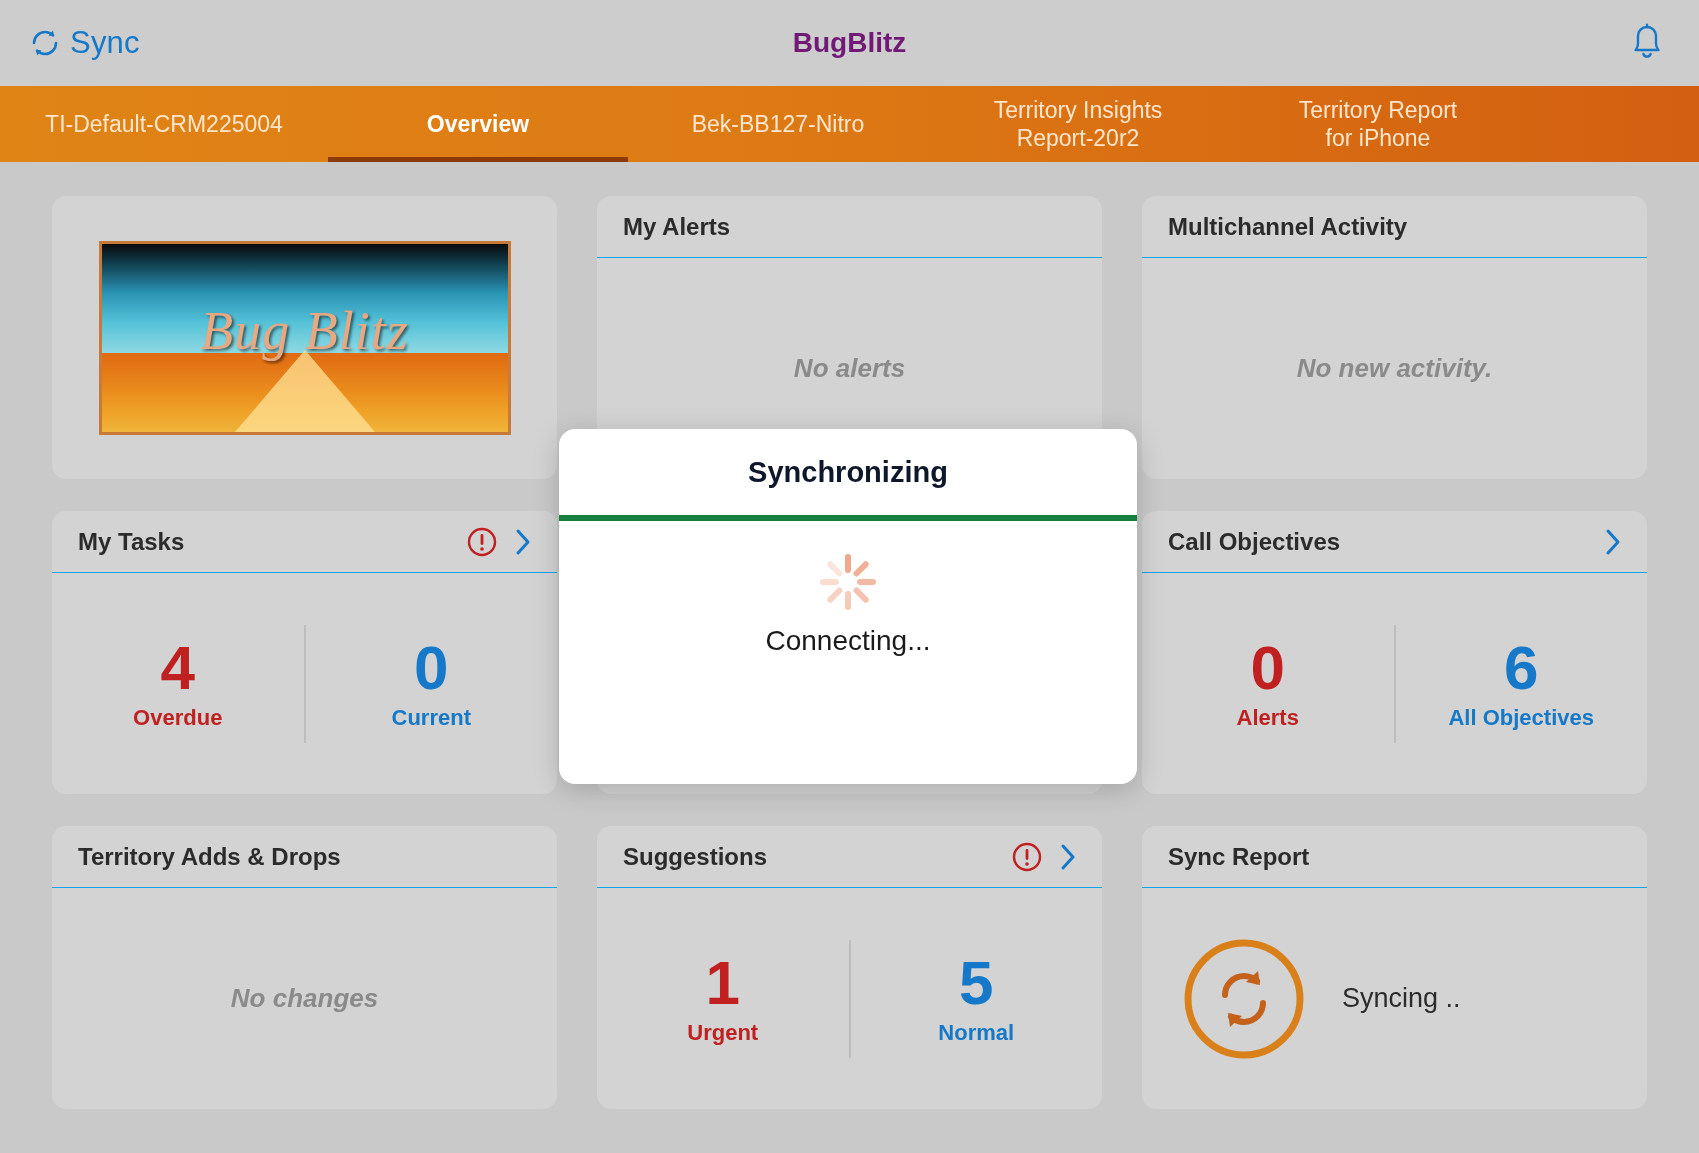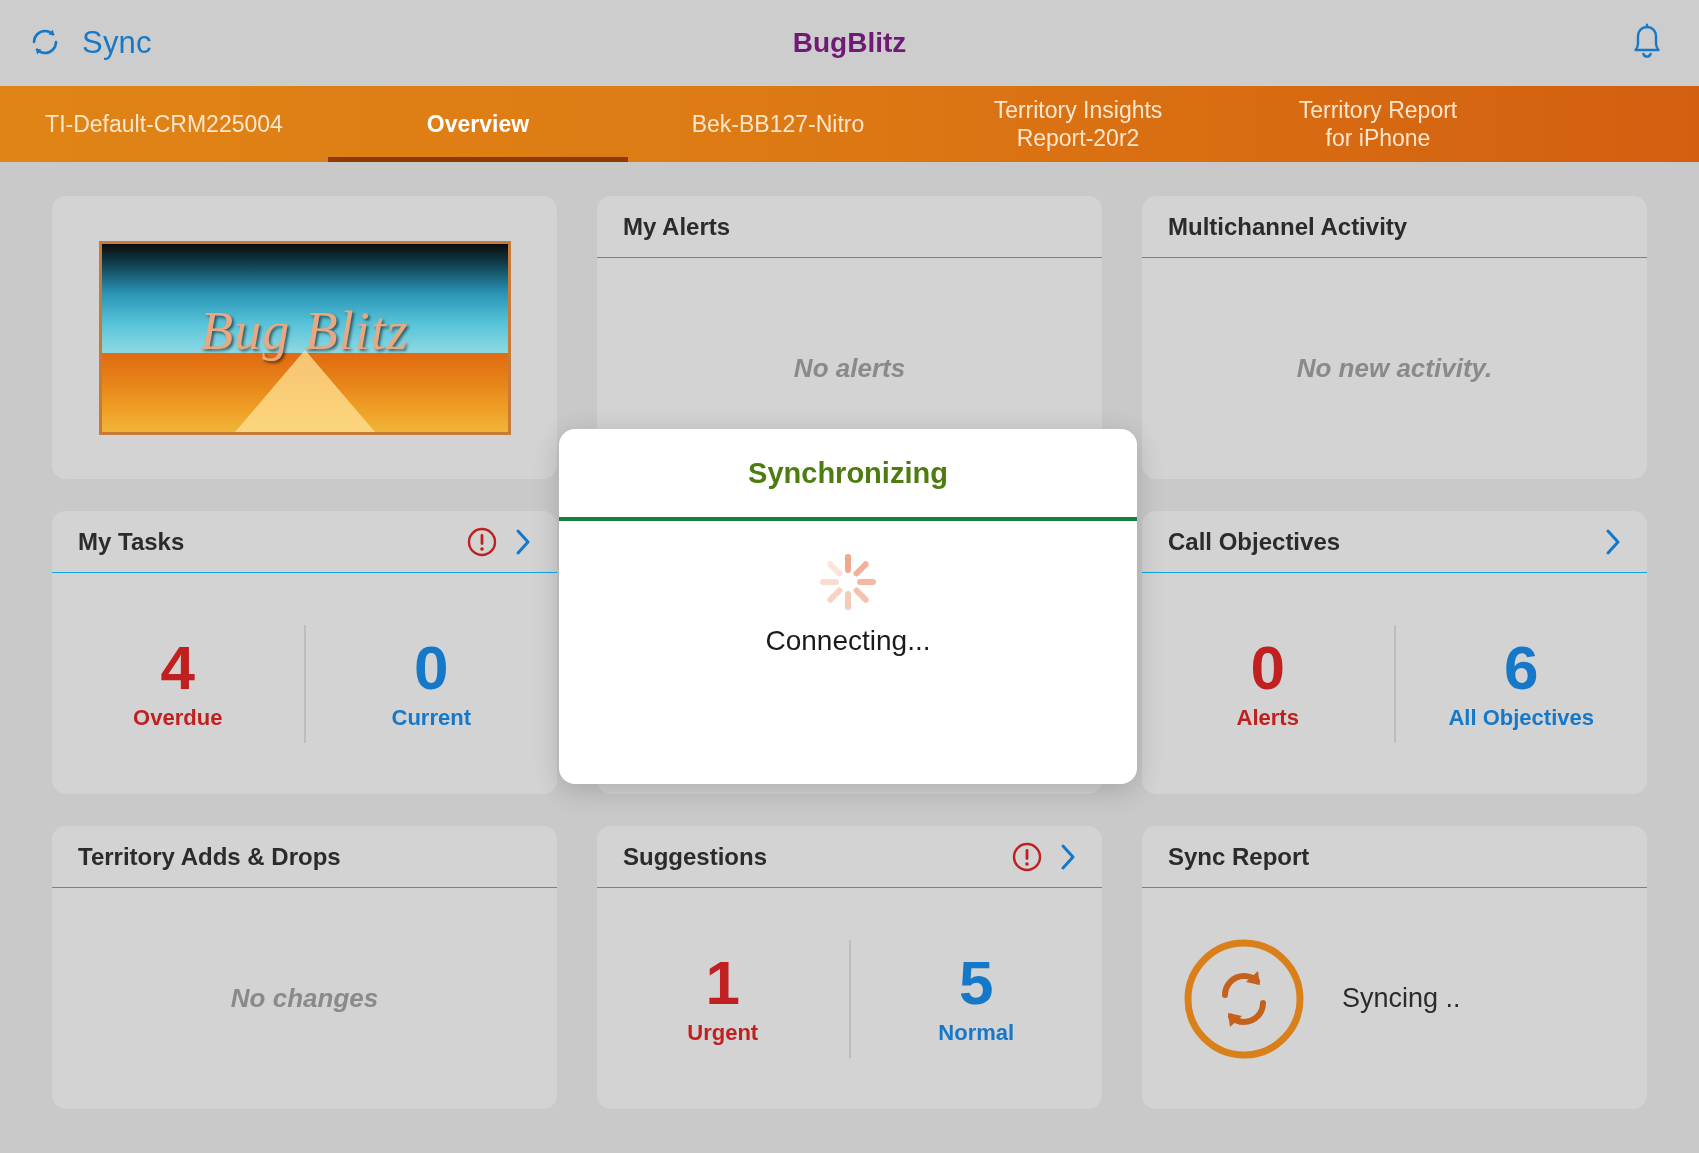--- a/index.html
+++ b/index.html
@@ -14,21 +14,22 @@
   
   .topbar {
     height: 86px;
     background: #cdcdcd;
     display: flex;
     align-items: center;
     position: relative;
   }
   .sync-btn {
     display: flex;
-    gap: 20px;
+    align-items: center;
+    gap: 8px;
     margin-left: 28px;
     cursor: pointer;
   }
   .sync-icon { width: 34px; height: 34px; display: block; }
   .sync-label {
     font-size: 31px;
     color: #1578c8;
     letter-spacing: .2px;
   }
   .app-title {
@@ -240,22 +241,22 @@
     box-shadow: 0 6px 28px rgba(0,0,0,.18);
     pointer-events: auto;
   }
   .modal-title {
     height: 92px;
     display: flex;
     align-items: center;
     justify-content: center;
     font-size: 29px;
     font-weight: bold;
-    color: #4d7c0f;
-    border-bottom: 4px solid #15803d;
+    color: #0f172a;
+    border-bottom: 6px solid #15803d;
   }
   .modal-body {
     padding-top: 30px;
     display: flex;
     flex-direction: column;
     align-items: center;
     gap: 12px;
   }
   .spinner { width: 62px; height: 62px; }
   .modal-status { font-size: 28px; color: #1a1a1a; }

